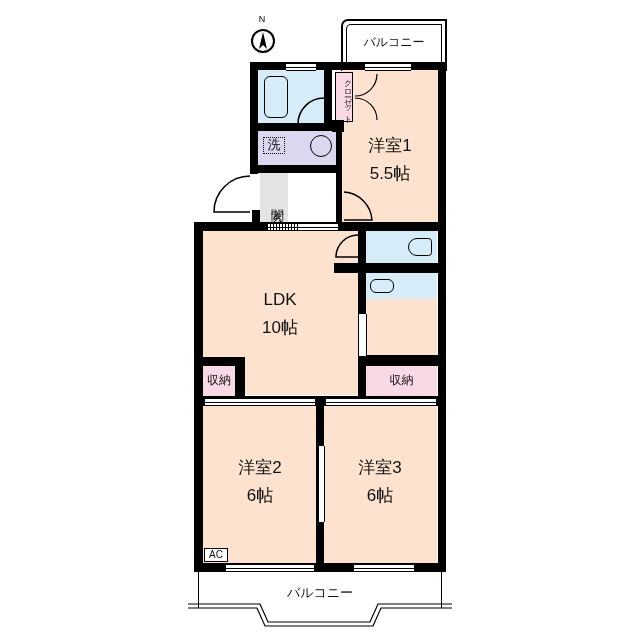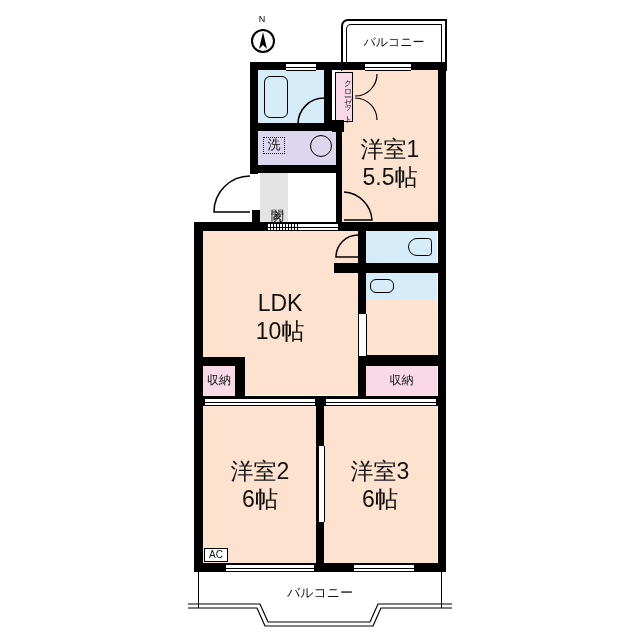--- a/index.html
+++ b/index.html
@@ -1,21 +1,21 @@
 <!DOCTYPE html>
 <html><head>
 <meta charset="utf-8">
 <style>
   html,body{margin:0;padding:0;background:#fff;}
   body{width:640px;height:640px;position:relative;overflow:hidden;font-family:"Liberation Sans","DejaVu Sans",sans-serif;}
   .abs{position:absolute;box-sizing:border-box;}
   .wall{position:absolute;background:#000;}
   .room{position:absolute;}
   .lbl{position:absolute;text-align:center;color:#111;line-height:1.15;}
-  .big{font-size:23px;}
+  .big{font-size:17px;}
   .small{font-size:12px;}
   .win{position:absolute;background:#fff;border-top:1px solid #000;border-bottom:1px solid #000;}
   .win::after{content:"";position:absolute;left:0;right:0;top:50%;border-top:1px solid #000;}
   .vwin{position:absolute;background:#fff;border-left:1px solid #000;border-right:1px solid #000;}
 </style>
 </head>
 <body>
 
 <div class="abs" style="left:248px;top:14px;width:30px;height:44px;">
   <div class="abs" style="left:8px;top:0;width:12px;font-size:9px;text-align:center;">N</div>

